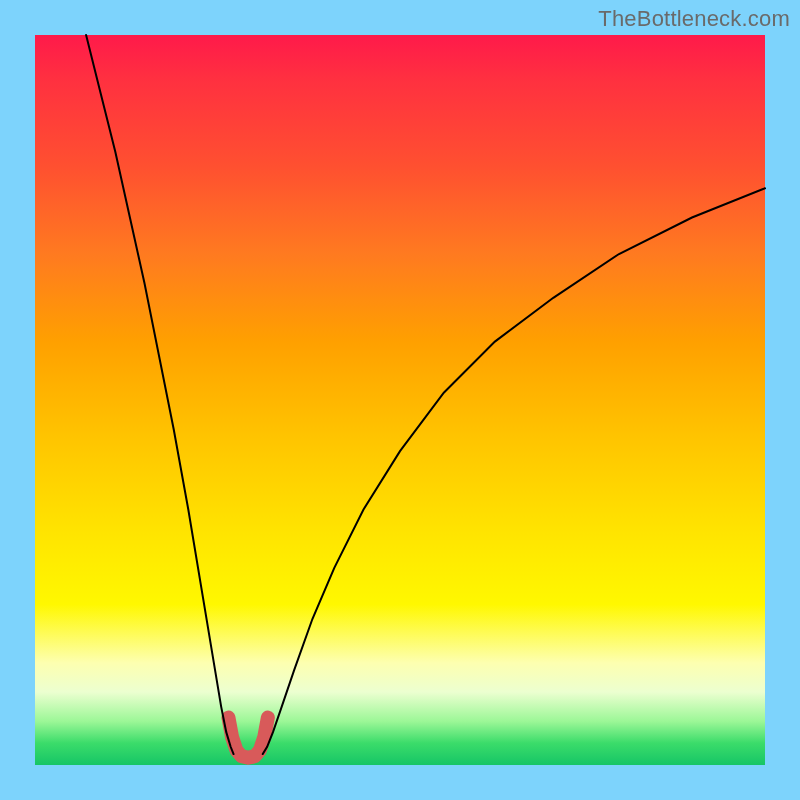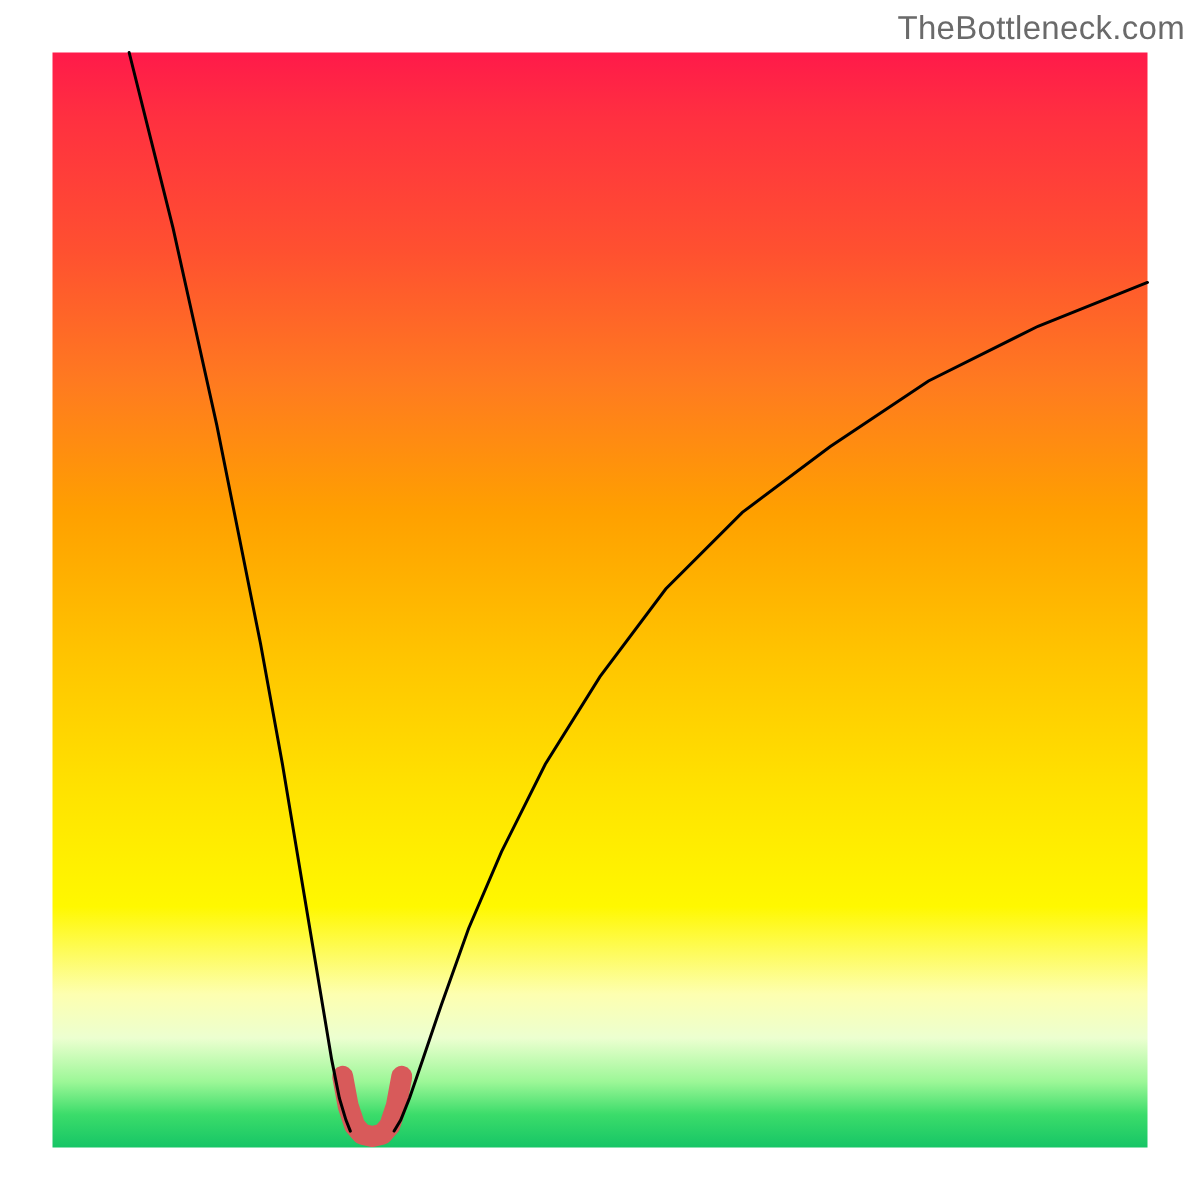--- a/index.html
+++ b/index.html
@@ -8,21 +8,21 @@
     width: 800px;
     height: 800px;
     background: #000;
     overflow: hidden;
     font-family: Arial, Helvetica, sans-serif;
   }
   .stage {
     position: relative;
     width: 800px;
     height: 800px;
-    background: #ffffff;
+    background: #7dd3fc;
   }
   .plot-area {
     position: absolute;
     left: 35px;
     top: 35px;
     width: 730px;
     height: 730px;
     background: linear-gradient(
       to bottom,
       #ff1a4a 0%,

